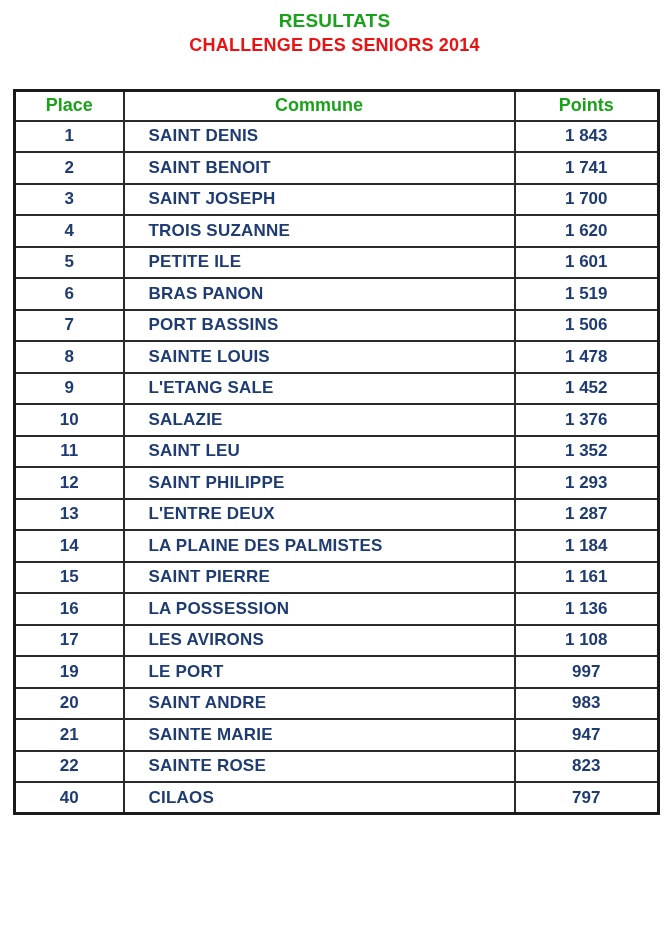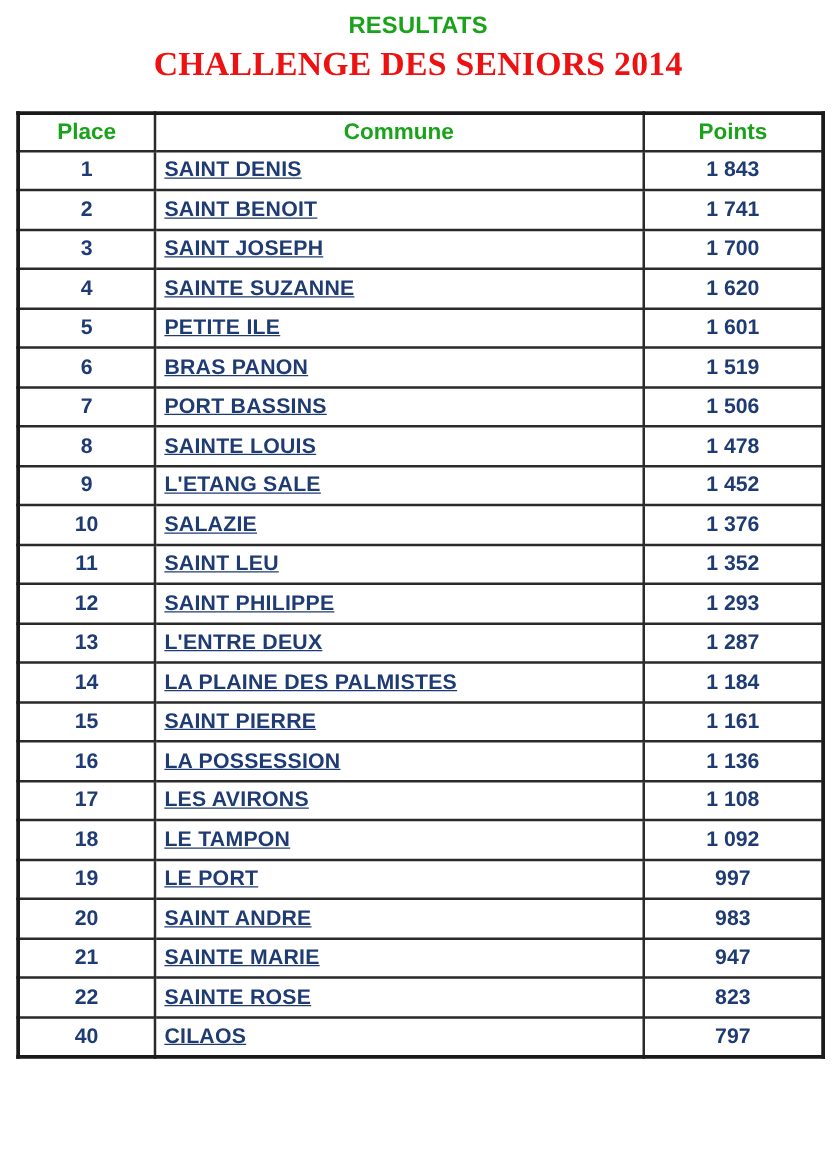--- a/index.html
+++ b/index.html
@@ -19,25 +19,24 @@
   .titles{text-align:center;padding-top:8px;}
   .title-main{
     color:var(--green);
     font-size:19px;
     font-weight:bold;
     letter-spacing:.2px;
     line-height:1.35;
   }
   .title-sub{
     color:var(--red);
-    font-size:27px;
+    font-size:18px;
     font-weight:bold;
     letter-spacing:.2px;
     line-height:1.3;
-    font-family:Liberation Serif, serif;
   }
   table.results{
     position:absolute;
     left:13px;top:89px;
     width:644px;
     border-collapse:collapse;
     table-layout:fixed;
     border:3px solid var(--border);
   }
   table.results th, table.results td{
@@ -50,21 +49,21 @@
     color:var(--green);
     font-size:18px;
     text-align:center;
   }
   table.results td{
     height:31.5px;
     color:var(--navy);
     font-size:17px;
   }
   td.col-place, th.col-place{width:109px;text-align:center;margin-top:32px;}
-  td.col-commune{width:391px;text-align:left;padding-left:7px;letter-spacing:.2px;text-decoration:underline;}
+  td.col-commune{width:391px;text-align:left;padding-left:24px;letter-spacing:.2px;}
   th.col-commune{width:391px;text-align:center;}
   td.col-points, th.col-points{width:144px;text-align:center;}
 </style>
 </head>
 <body>
 
 <div class="page">
   <div class="titles">
     <div class="title-main">RESULTATS</div>
     <div class="title-sub">CHALLENGE DES SENIORS 2014</div>
@@ -89,21 +88,21 @@
           <td class="col-commune">SAINT BENOIT</td>
           <td class="col-points">1 741</td>
         </tr>
         <tr>
           <td class="col-place">3</td>
           <td class="col-commune">SAINT JOSEPH</td>
           <td class="col-points">1 700</td>
         </tr>
         <tr>
           <td class="col-place">4</td>
-          <td class="col-commune">SAINTE SUZANNE</td>
+          <td class="col-commune">TROIS SUZANNE</td>
           <td class="col-points">1 620</td>
         </tr>
         <tr>
           <td class="col-place">5</td>
           <td class="col-commune">PETITE ILE</td>
           <td class="col-points">1 601</td>
         </tr>
         <tr>
           <td class="col-place">6</td>
           <td class="col-commune">BRAS PANON</td>
@@ -158,25 +157,20 @@
           <td class="col-place">16</td>
           <td class="col-commune">LA POSSESSION</td>
           <td class="col-points">1 136</td>
         </tr>
         <tr>
           <td class="col-place">17</td>
           <td class="col-commune">LES AVIRONS</td>
           <td class="col-points">1 108</td>
         </tr>
         <tr>
-          <td class="col-place">18</td>
-          <td class="col-commune">LE TAMPON</td>
-          <td class="col-points">1 092</td>
-        </tr>
-        <tr>
           <td class="col-place">19</td>
           <td class="col-commune">LE PORT</td>
           <td class="col-points">997</td>
         </tr>
         <tr>
           <td class="col-place">20</td>
           <td class="col-commune">SAINT ANDRE</td>
           <td class="col-points">983</td>
         </tr>
         <tr>

